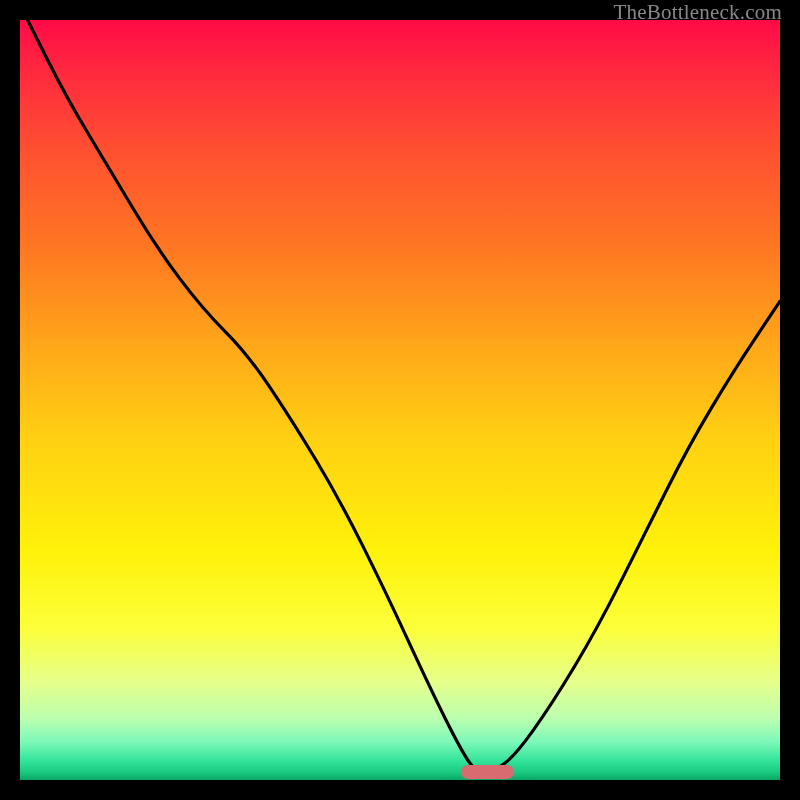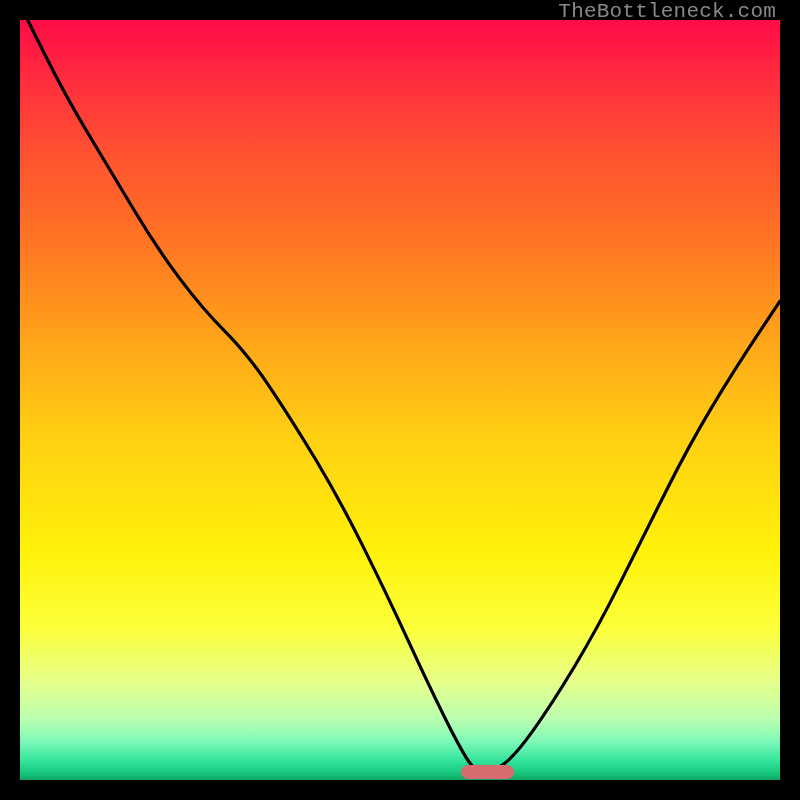--- a/index.html
+++ b/index.html
@@ -57,23 +57,23 @@
   }
   .marker {
     position: absolute;
     height: 14px;
     border-radius: 7px;
     background: #d76b6f;
   }
   .watermark {
     position: absolute;
     top: 0;
-    right: 24px;
+    right: 18px;
     color: #888;
-    font-family: Liberation Mono, monospace;
+    font-family: Liberation Serif, serif;
     font-size: 21px;
     letter-spacing: 0.2px;
   }
 </style>
 </head>
 <body>
 
 <div class="stage">
 
   <div class="watermark">TheBottleneck.com</div>

